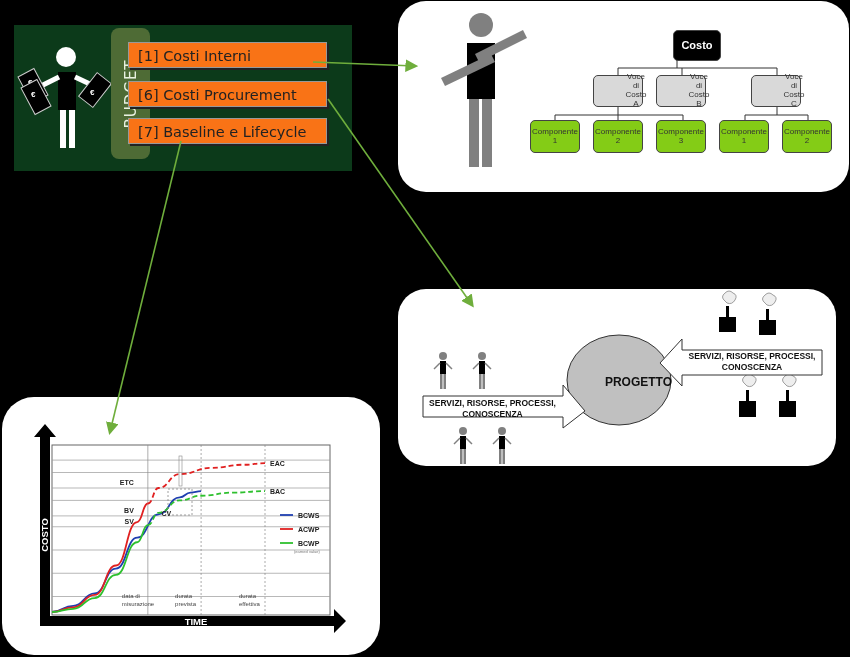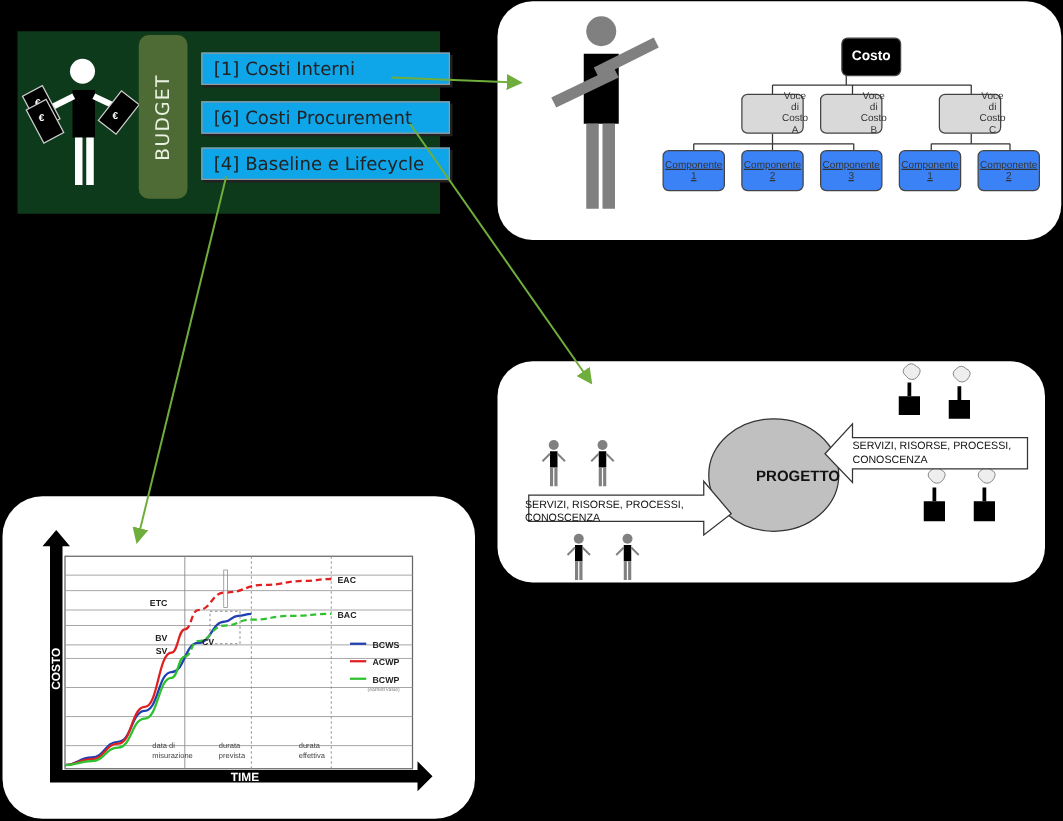--- a/index.html
+++ b/index.html
@@ -4,36 +4,36 @@
 <style>
   html, body { margin: 0; padding: 0; }
   body { width: 850px; height: 657px; background: #000; position: relative; overflow: hidden; font-family: "Liberation Sans", sans-serif; }
   .abs { position: absolute; }
 
   
   #budget-panel { left: 14px; top: 25px; width: 338px; height: 146px; background: #0c3a1a; }
   #budget-bar { left: 111px; top: 28px; width: 39px; height: 131px; background: #4e6b35; border-radius: 8px; }
   #budget-label { left: 111px; top: 28px; width: 39px; height: 131px; display: flex; align-items: center; justify-content: center; }
   #budget-label span { display: inline-block; transform: rotate(-90deg); color: #e9f1e0; font-family: "DejaVu Sans", sans-serif; font-size: 15px; letter-spacing: 1px; white-space: nowrap; }
-  .menu-btn { position: absolute; left: 161px; width: 199px; height: 26px; background: #0ea5e9; border: 1px solid #999; box-shadow: 2px 2px 0 #222; font-family: "DejaVu Sans", sans-serif; font-size: 14.5px; color: #222; line-height: 26px; padding-left: 9px; box-sizing: border-box; cursor: pointer; white-space: nowrap; }
+  .menu-btn { position: absolute; left: 128px; width: 199px; height: 26px; background: #f97316; border: 1px solid #999; box-shadow: 2px 2px 0 #222; font-family: "DejaVu Sans", sans-serif; font-size: 14.5px; color: #222; line-height: 26px; padding-left: 9px; box-sizing: border-box; cursor: pointer; white-space: nowrap; }
 
   
   .panel { position: absolute; background: #fff; border-radius: 28px; }
   #panel-wbs { left: 398px; top: 1px; width: 451px; height: 191px; }
   #panel-proj { left: 398px; top: 289px; width: 438px; height: 177px; }
   #panel-chart { left: 2px; top: 397px; width: 378px; height: 258px; border-radius: 32px; }
 
   
   .wbs-box { position: absolute; box-sizing: border-box; border: 1px solid #444; border-radius: 5px; font-size: 8px; color: #333; text-align: center; display: flex; align-items: center; justify-content: center; line-height: 1.1; }
   .wbs-root { background: #000; color: #fff; font-weight: bold; font-size: 11px; }
   .wbs-voce { background: #d9d9d9; padding-left: 36px; }
-  .wbs-comp { background: #3b82f6; text-decoration: underline; }
+  .wbs-comp { background: #84cc16; }
 
   #progetto-label { font-weight: bold; font-size: 12px; color: #111; }
-  .arrow-text { font-weight: normal; font-size: 8.5px; color: #111; text-align: left; line-height: 1.25; }
+  .arrow-text { font-weight: bold; font-size: 8.5px; color: #111; text-align: center; line-height: 1.25; }
 
   .chart-text { font-family: "Liberation Sans", sans-serif; }
 </style>
 </head>
 <body>
 
 <div id="budget-panel" class="abs"></div>
 
 <svg class="abs" style="left:14px;top:25px" width="110" height="146">
   <circle cx="52" cy="32" r="10" fill="#fff"></circle>
@@ -56,21 +56,21 @@
   </g>
 </svg>
 
 <div id="budget-bar" class="abs"></div>
 <div id="budget-label" class="abs">
     <span>BUDGET</span>
   </div>
 
 <div class="menu-btn" style="top:42px">[1] Costi Interni</div>
 <div class="menu-btn" style="top:81px">[6] Costi Procurement</div>
-<div class="menu-btn" style="top:118px">[4] Baseline e Lifecycle</div>
+<div class="menu-btn" style="top:118px">[7] Baseline e Lifecycle</div>
 
 <div id="panel-wbs" class="panel"></div>
 
 <svg class="abs" style="left:435px;top:10px" width="100" height="160">
   <circle cx="46" cy="15" r="12" fill="#808080"></circle>
   <rect x="32" y="33" width="28" height="56" fill="#000"></rect>
   <polygon points="6,68 10,76 60,52 56,44" fill="#808080"></polygon>
   <polygon points="40,44 44,52 92,28 88,20" fill="#808080"></polygon>
   <rect x="34" y="89" width="10" height="68" fill="#808080"></rect>
   <rect x="47" y="89" width="10" height="68" fill="#808080"></rect>

